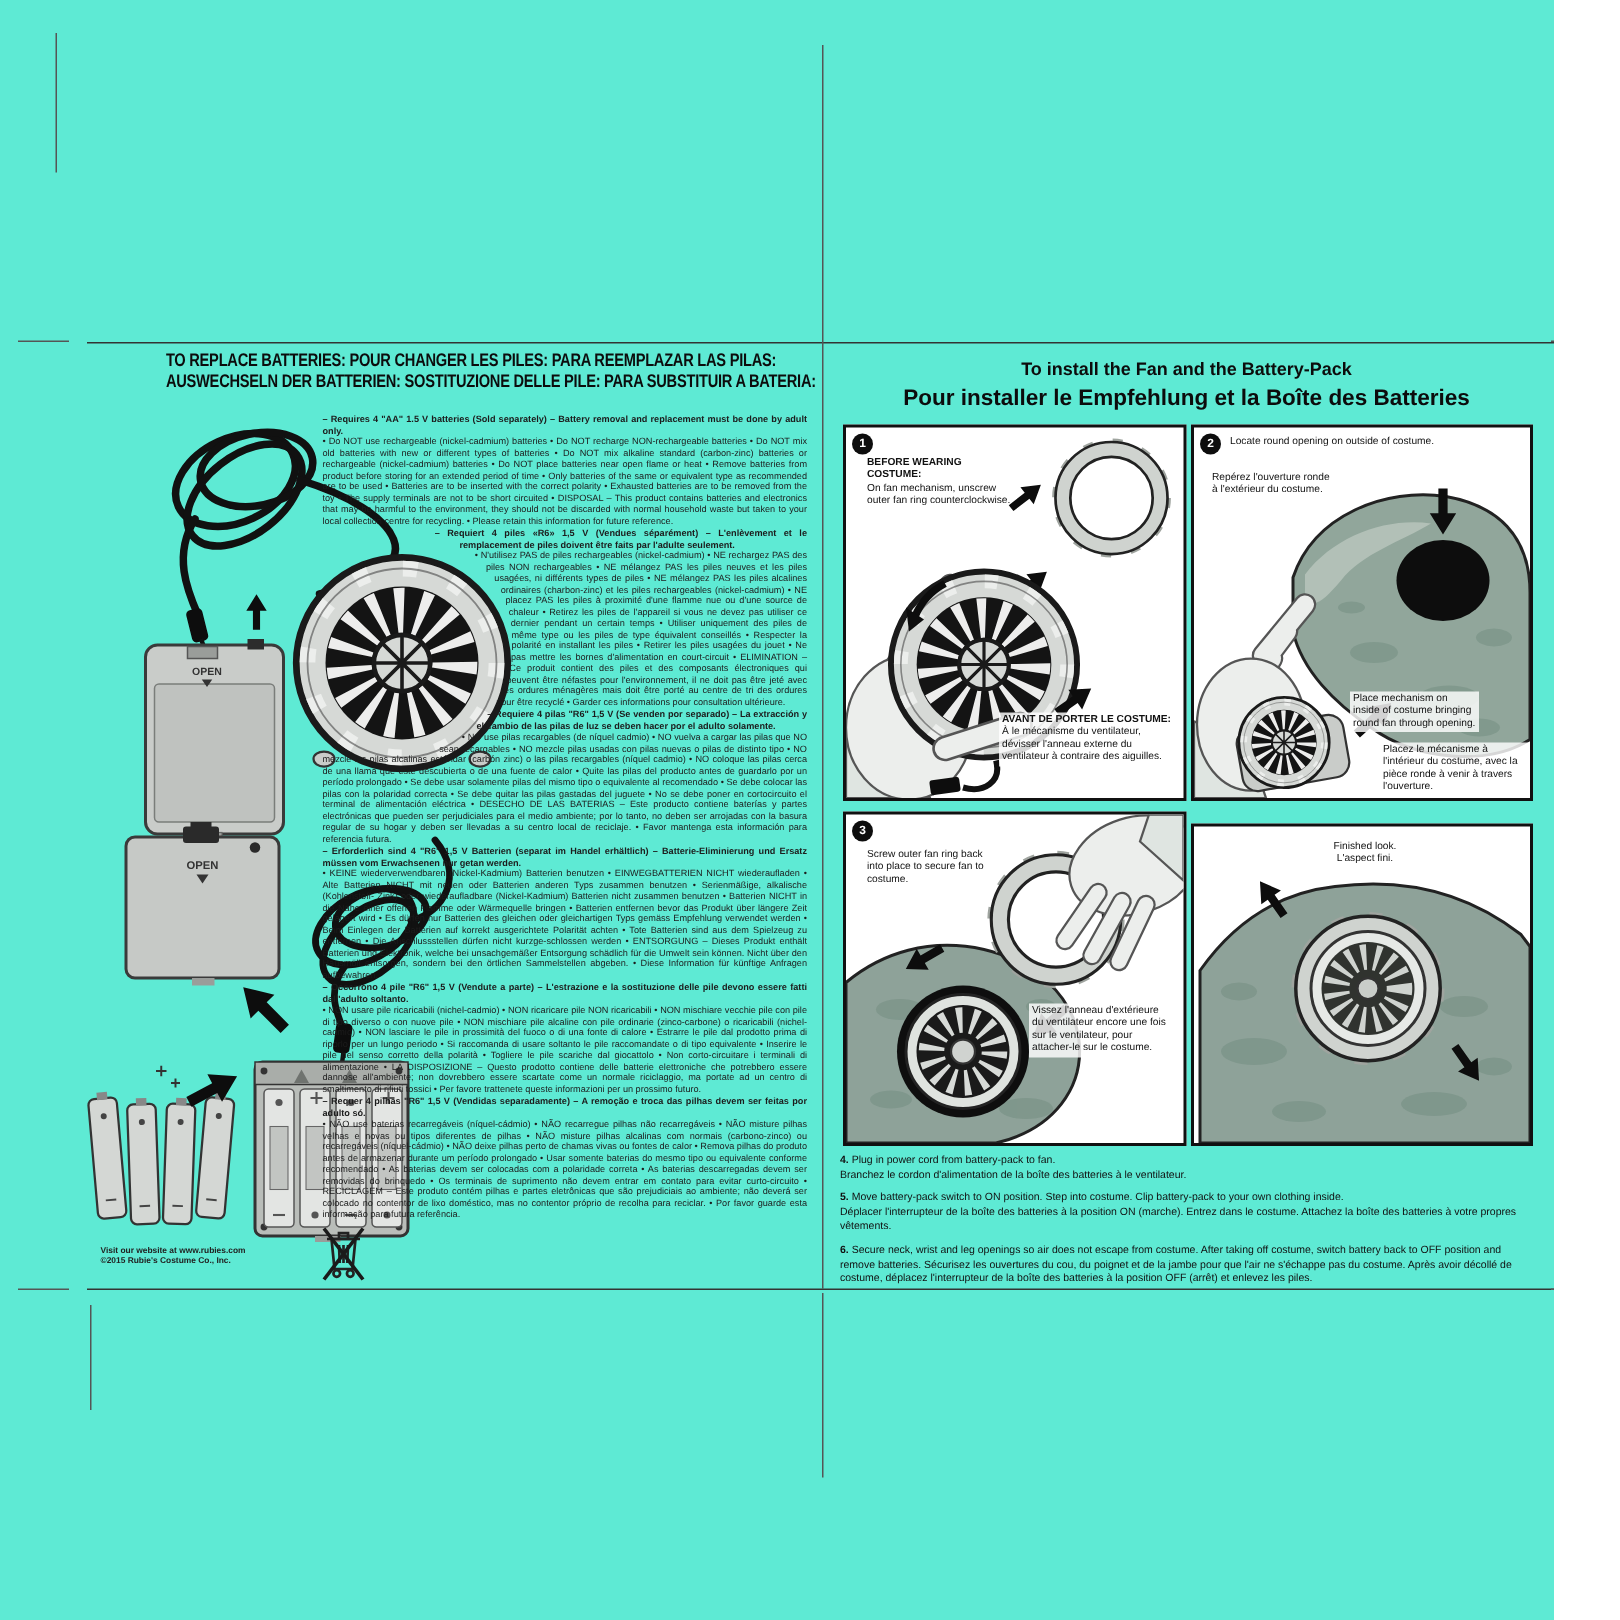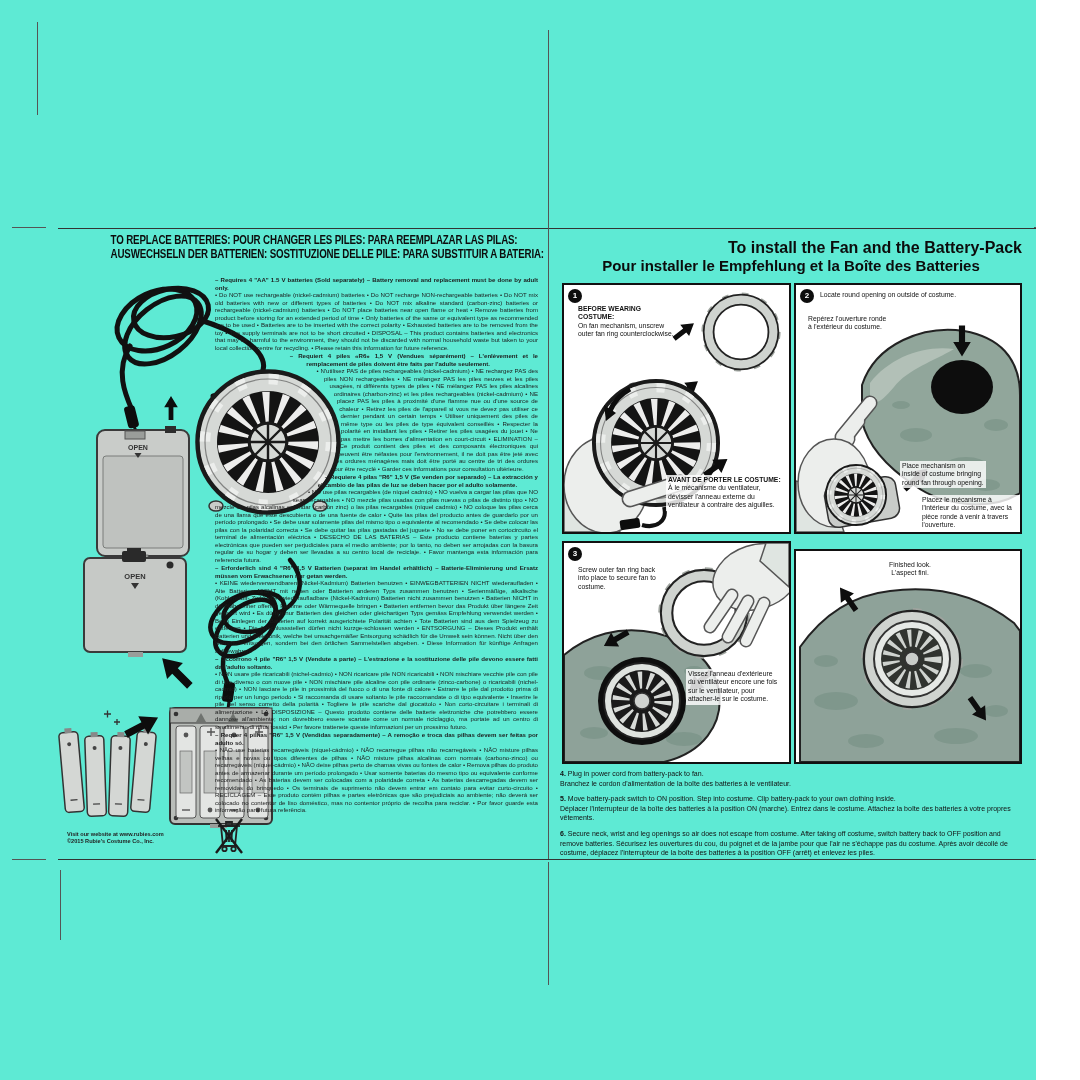--- a/index.html
+++ b/index.html
@@ -239,21 +239,21 @@
       </g>
     </svg>
 
     <div class="footer">
       <div>Visit our website at www.rubies.com</div>
       <div>©2015 Rubie's Costume Co., Inc.</div>
     </div>
   </div>
 
   <div>
-    <div class="rtitle" style="top:239px;font-size:16px;text-align:right;">To install the Fan and the Battery-Pack</div>
+    <div class="rtitle" style="top:239px;font-size:12px;">To install the Fan and the Battery-Pack</div>
     <div class="rtitle" style="top:257px;font-size:15px;">Pour installer le Empfehlung et la Boîte des Batteries</div>
 
     <div class="stepbox" style="left:562px;top:283px;width:229px;height:251px;">
       <svg width="225" height="247" viewBox="0 0 225 247" style="position:absolute;left:0;top:0;">
         <use href="#sym-ring" x="132" y="2" width="90" height="90"></use>
         <g transform="translate(120,46) rotate(-38)">
             <use href="#sym-arrow" x="-14" y="-9" width="28" height="18"></use>
           </g>
         <g transform="translate(124,104) rotate(-38)">
             <use href="#sym-arrow" x="-14" y="-9" width="28" height="18"></use>

